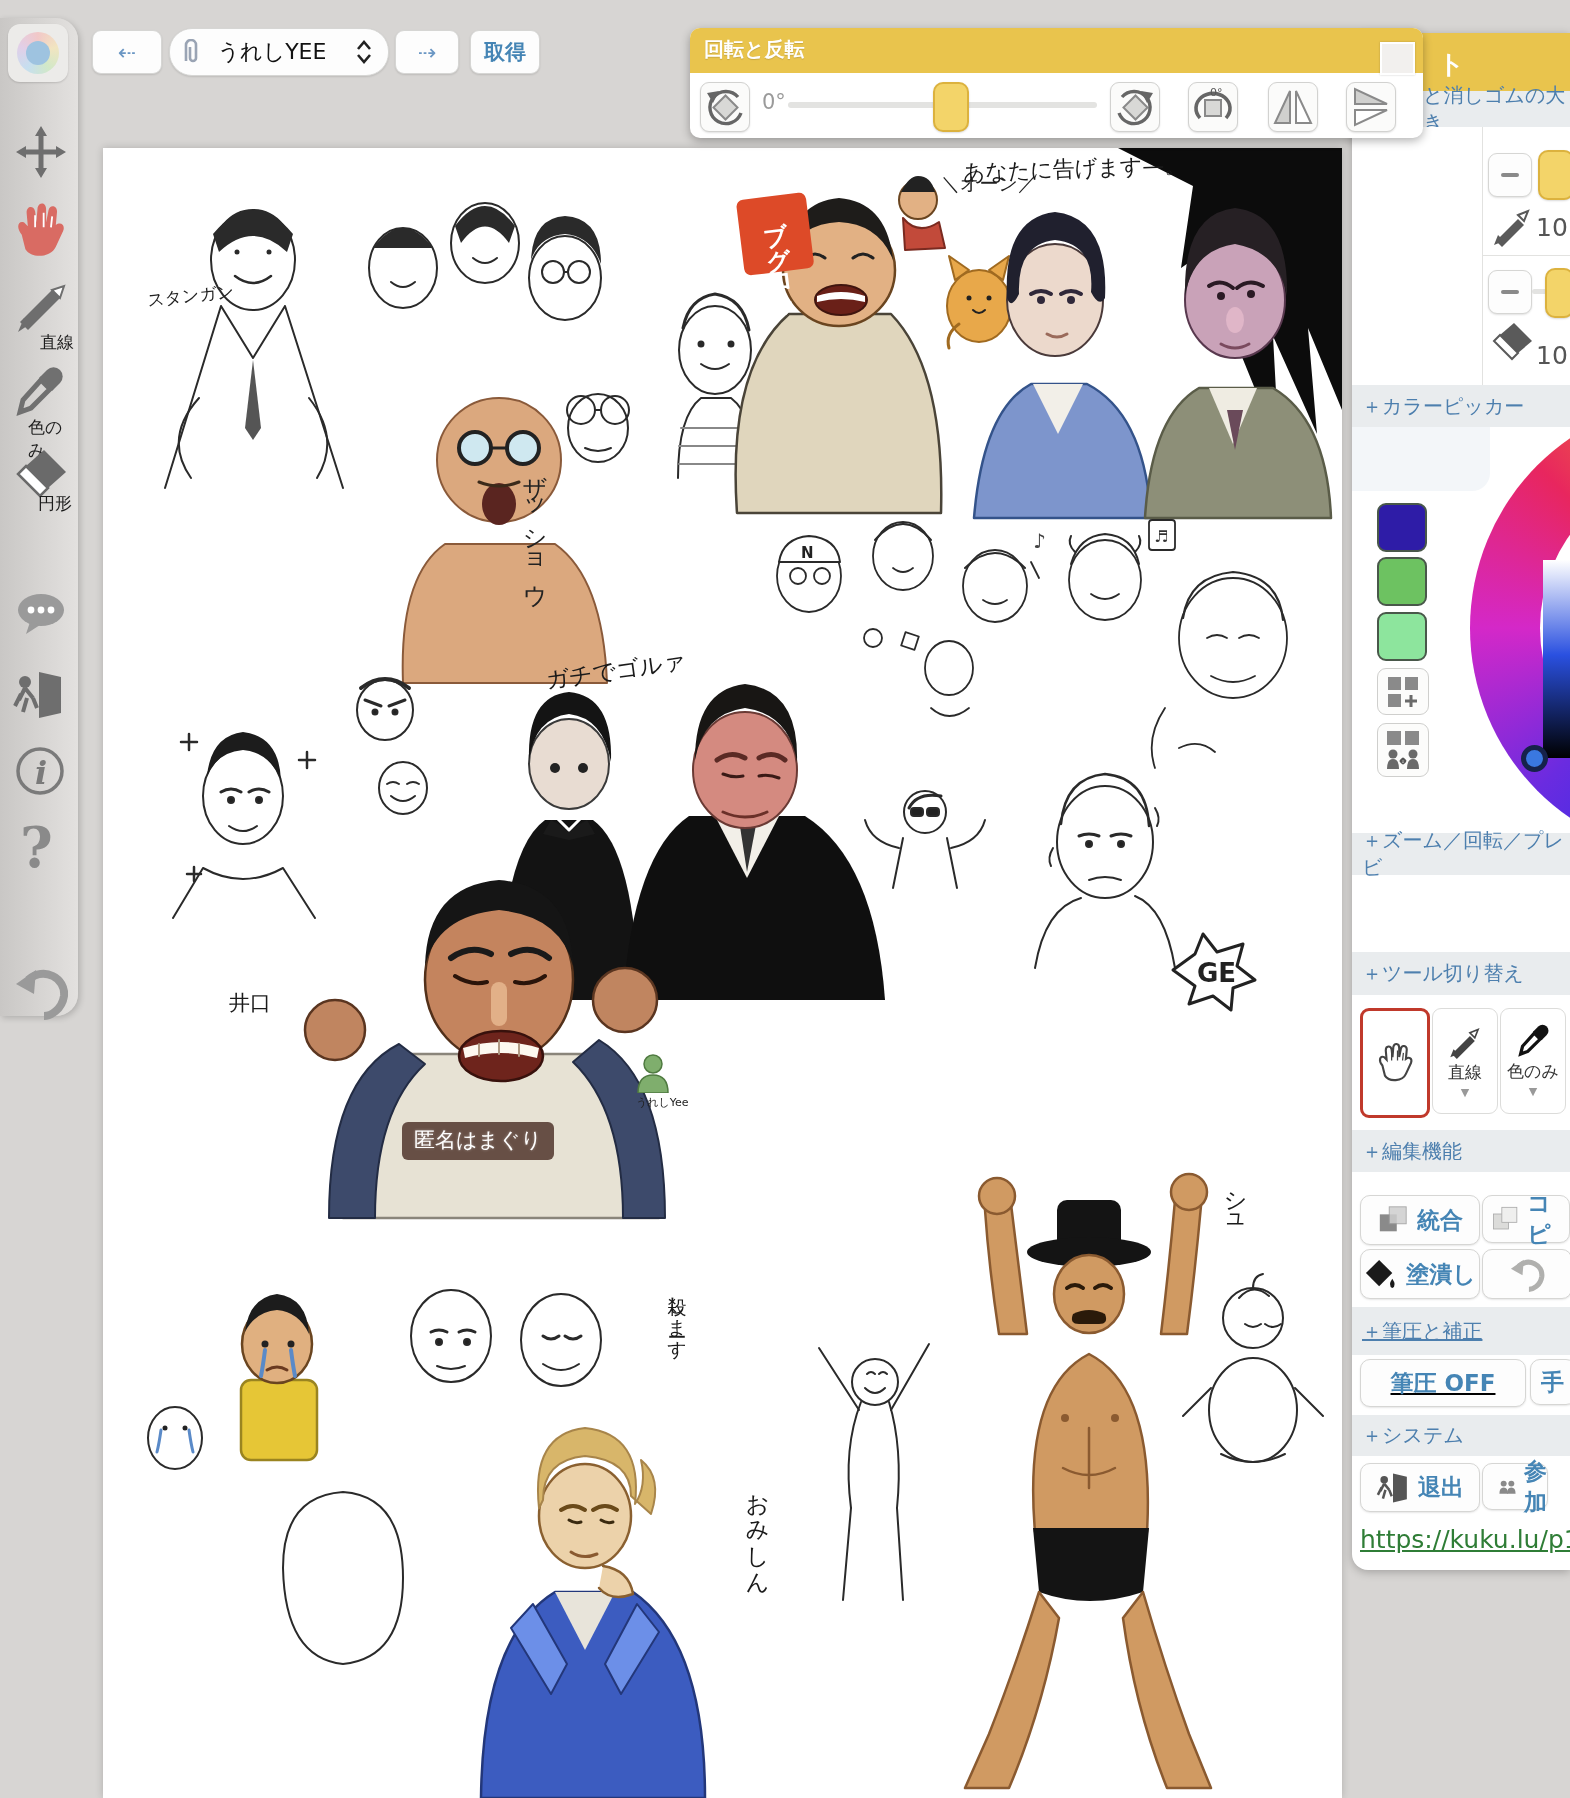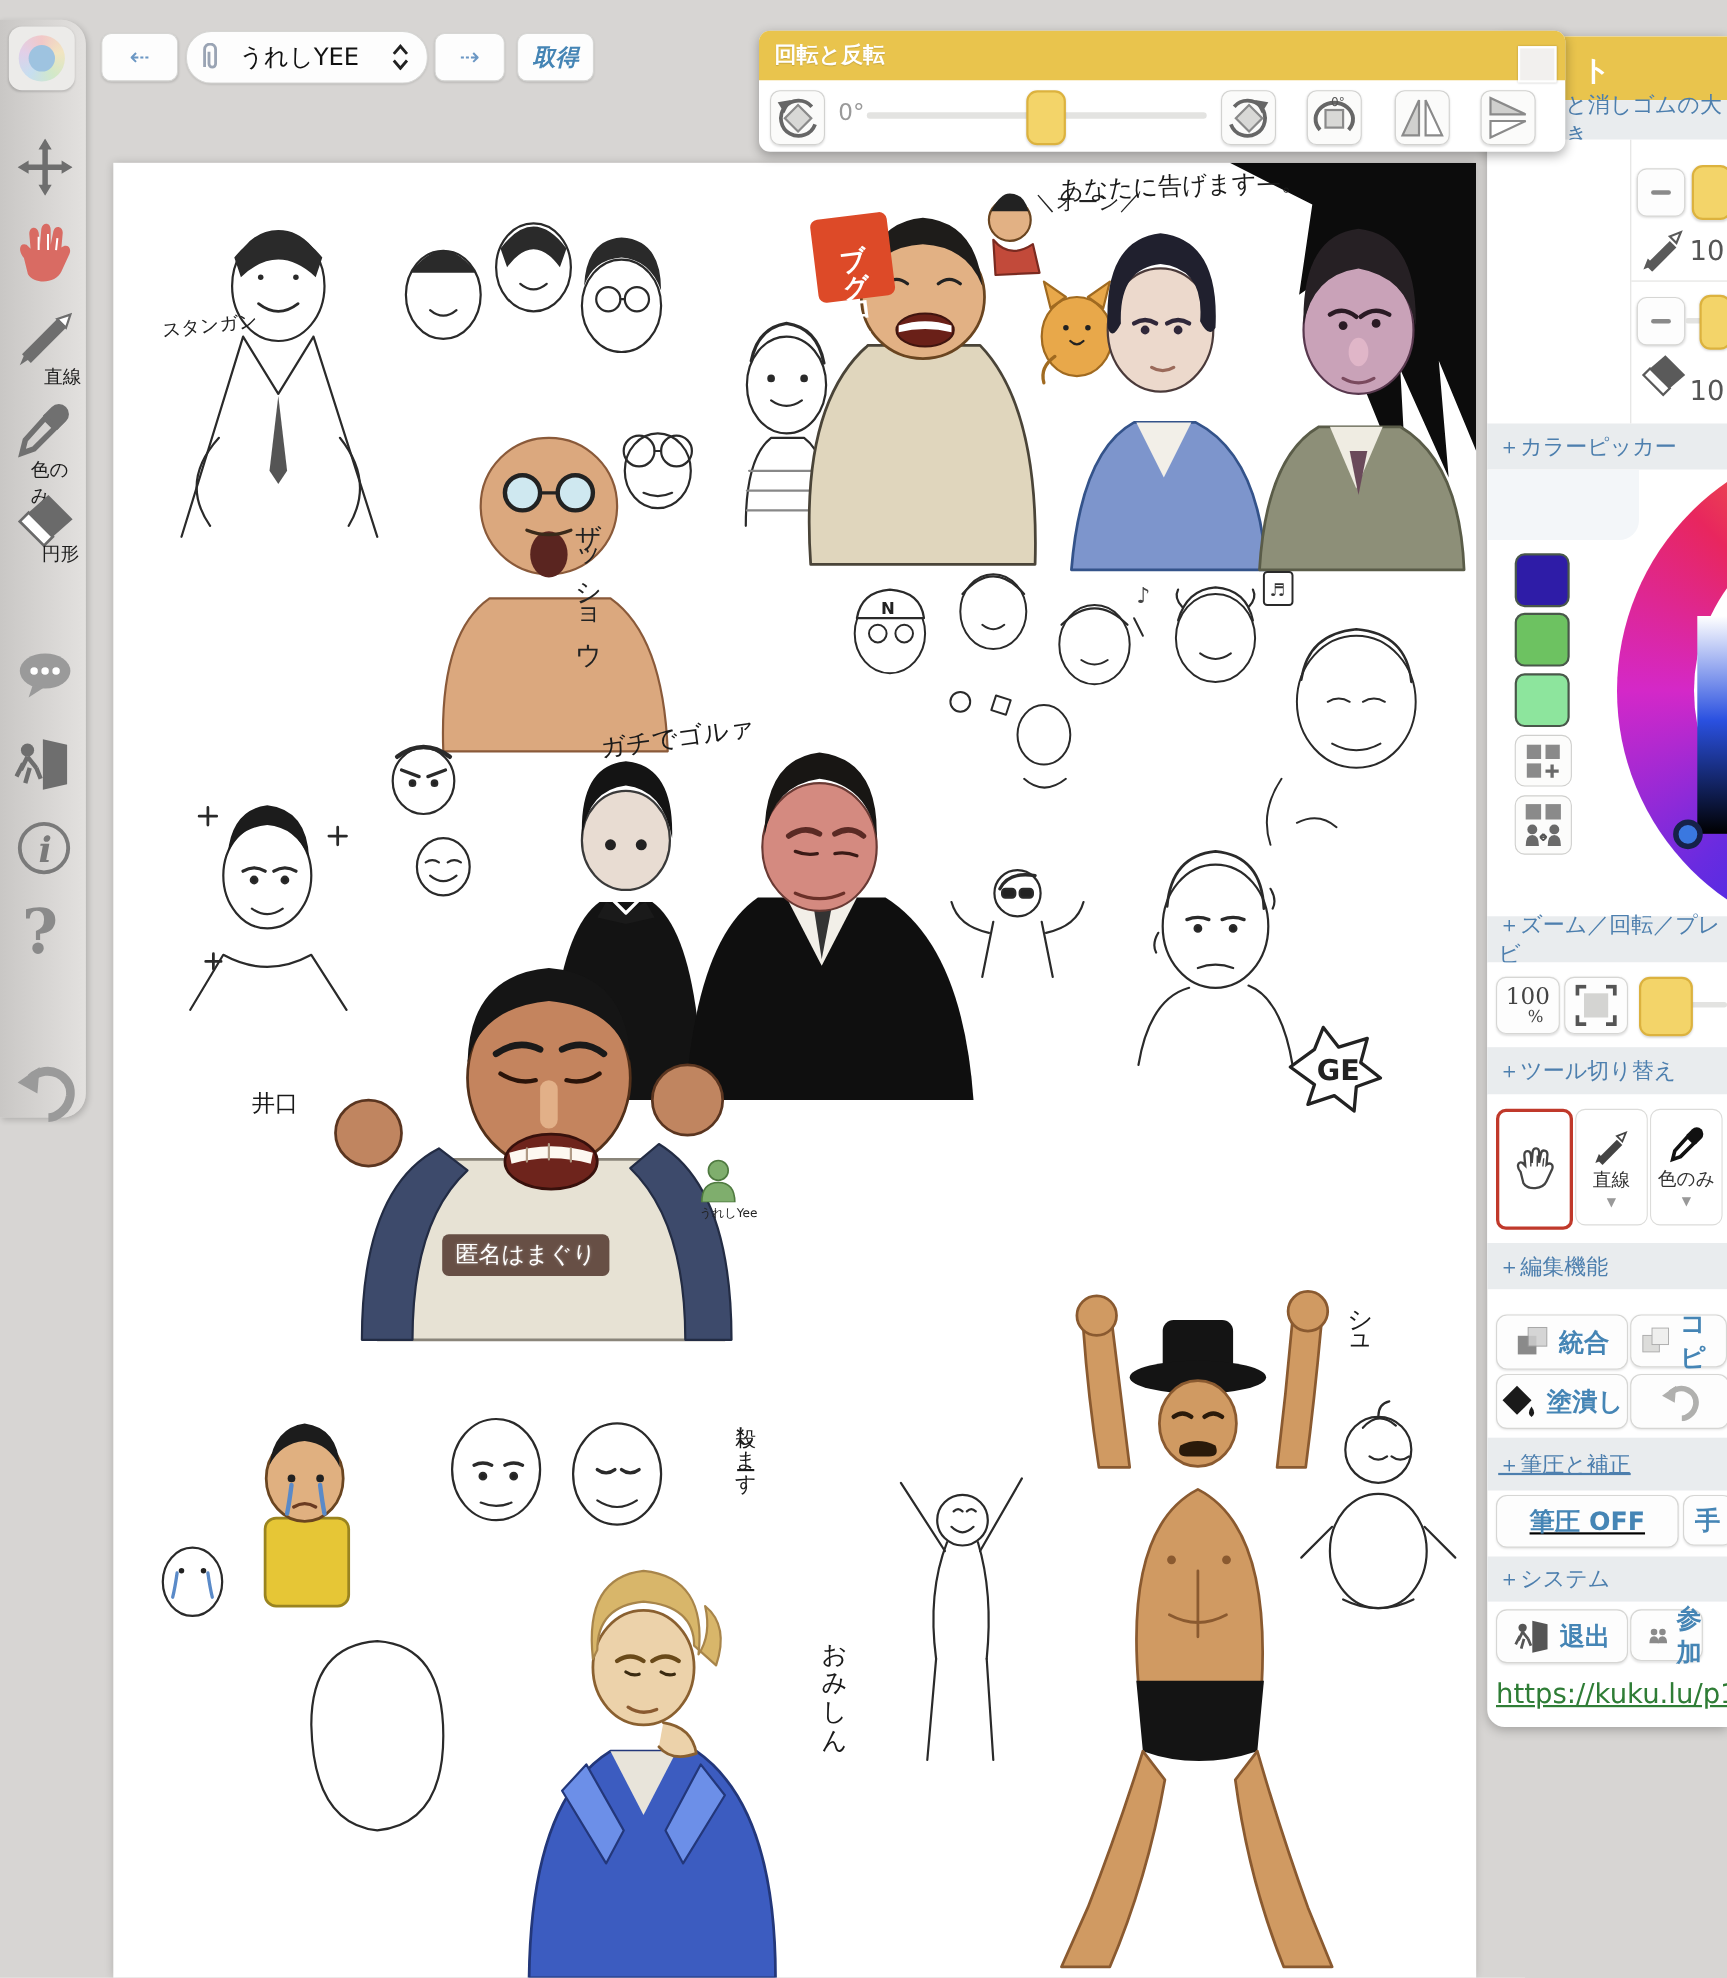--- a/index.html
+++ b/index.html
@@ -434,21 +434,21 @@
     <path d="M6,22 L6,6 a5,5 0 0 1 10,0 L16,19 a3,3 0 0 1 -6,0 L10,8" fill="none" stroke="#9aa4b4" stroke-width="2.6"></path>
   </svg>
   <span style="font-size:22px;color:#111;margin-left:-14px;">うれしYEE</span>
   <svg width="16" height="24" viewBox="0 0 16 24" style="position:absolute;right:16px;top:11px;">
     <path d="M2,9 L8,2 L14,9 M2,15 L8,22 L14,15" fill="none" stroke="#222" stroke-width="2.6"></path>
   </svg>
 </div>
 <div class="btn" style="left:395px;top:30px;width:62px;height:42px;">
   <span class="arrowglyph">⇢</span>
 </div>
-<div class="btn" style="left:470px;top:30px;width:68px;height:42px;font-style:italic;">
+<div class="btn" style="left:470px;top:30px;width:68px;height:42px;">
   <span class="bluelabel" style="font-size:21px;">取得</span>
 </div>
 
 <div id="rotate-panel">
   <div id="rotate-header">
     <span id="rotate-title">回転と反転</span>
     <div style="position:absolute;right:8px;top:14px;width:31px;height:29px;background:#f2f0ee;border:2px solid #fff;box-shadow:0 0 2px rgba(0,0,0,.2);"></div>
   </div>
   <div class="rotbtn" style="left:10px;">
     <svg width="40" height="40" viewBox="0 0 40 40">
@@ -556,34 +556,20 @@
           <path d="M2,40 Q2,30 8,30 Q14,30 14,40 Z" fill="#6a6a6a"></path>
         <circle cx="28" cy="25" r="4.5" fill="#6a6a6a"></circle>
           <path d="M22,40 Q22,30 28,30 Q34,30 34,40 Z" fill="#6a6a6a"></path>
         <path d="M15,32 h6 M15,32 l3,-3 M15,32 l3,3 M21,32 l-3,-3 M21,32 l-3,3" stroke="#555" stroke-width="1.6"></path>
       </svg>
     </div>
   </div>
 
   <div class="band" style="top:800px;height:42px;">
     <span>＋ズーム／回転／プレビ</span>
-  </div>
-  <div class="abs" style="left:0;top:842px;width:218px;height:77px;background:#fff;">
-    <div class="btn" style="left:8px;top:13px;width:56px;height:50px;flex-direction:column;line-height:1;">
-      <span style="font-family:'DejaVu Serif',serif;font-size:21px;color:#444;">100</span>
-      <span style="font-family:'DejaVu Serif',serif;font-size:15px;color:#444;margin-left:14px;">%</span>
-    </div>
-    <div class="btn" style="left:70px;top:13px;width:56px;height:50px;">
-      <svg width="38" height="38" viewBox="0 0 38 38">
-        <rect x="8" y="8" width="22" height="22" fill="#d4d4d2"></rect>
-        <path d="M2,10 V2 H10 M28,2 H36 V10 M36,28 V36 H28 M10,36 H2 V28" fill="none" stroke="#555" stroke-width="3.4"></path>
-      </svg>
-    </div>
-    <div class="track" style="left:180px;top:36px;width:38px;height:5px;"></div>
-    <div class="thumb" style="left:138px;top:13px;width:45px;height:50px;"></div>
   </div>
 
   <div class="band" style="top:919px;height:43px;">
     <span>＋ツール切り替え</span>
   </div>
   <div class="abs" style="left:0;top:962px;width:218px;height:135px;background:#fff;">
     <div class="toolbtn selected" style="left:8px;top:13px;width:64px;">
       <svg width="40" height="42" viewBox="0 0 46 50">
         <path fill="#fff" stroke="#444" stroke-width="2.5" d="M8,28 C3,22 5,16 10,18 L13,21 L12,10 C12,4 18,4 19,9 L20,18 L21,6 C22,1 28,1 28,7 L28,18 L30,8 C31,3 37,4 37,9 L36,20 C40,17 44,20 42,25 L36,38 C32,47 16,48 11,40 Z"></path>
         <path stroke="#444" stroke-width="1.5" fill="none" d="M19,22 L19,12 M26,22 L26,10 M32,22 L33,13"></path>

